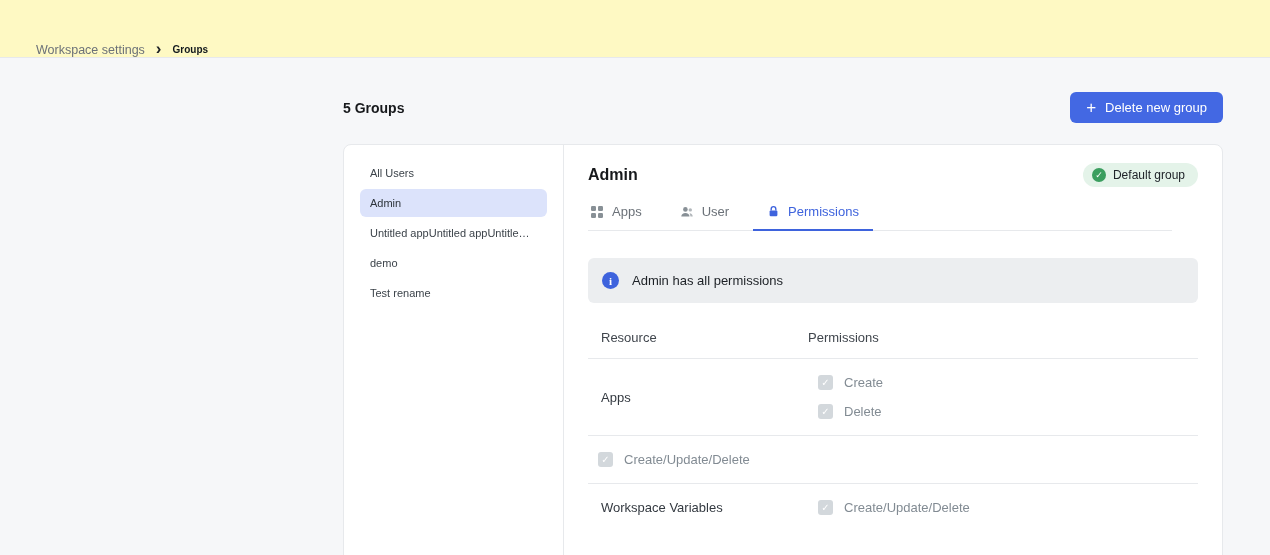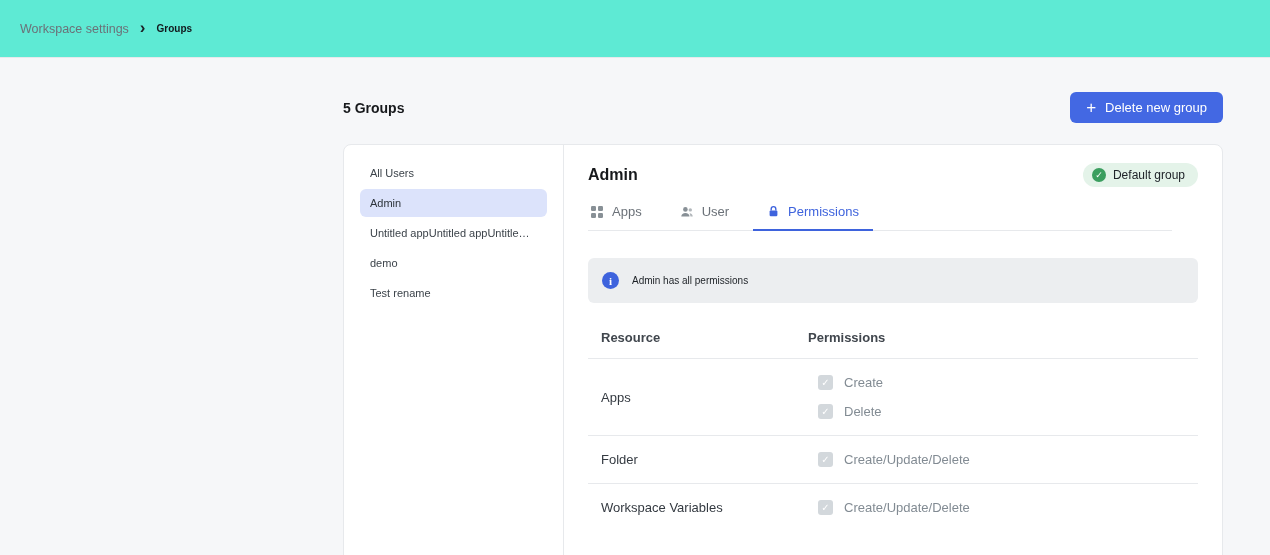--- a/index.html
+++ b/index.html
@@ -1,20 +1,20 @@
 <!DOCTYPE html>
 <html><head>
 <meta charset="utf-8">
 <style>
   *{box-sizing:border-box;margin:0;padding:0}
   html,body{width:1270px;height:555px;overflow:hidden}
   body{background:#f6f7f9;font-family:"Liberation Sans",sans-serif;color:#11181c}
 
   
-  .topbar{height:58px;background:#5eead4;border-bottom:1px solid #e7e9ec;display:flex;align-items:center;padding:0 20px}
+  .topbar{height:58px;background:#fef9c3;border-bottom:1px solid #e7e9ec;display:flex;align-items:flex-end;padding:0 36px}
   .breadcrumb{display:flex;align-items:center;gap:11px}
   .crumb-parent{font-size:12.5px;color:#6b7178;cursor:pointer}
   .crumb-chevron{font-size:17px;font-weight:700;color:#1c2025;line-height:1;margin-top:-2px}
   .crumb-current{font-size:10px;font-weight:700;color:#11181c}
 
   
   .page{margin-left:343px;width:880px}
   .page-header{margin-top:34px;display:flex;justify-content:space-between;align-items:center}
   .count{font-size:14px;font-weight:600;color:#17191c}
   .create-btn{display:flex;align-items:center;gap:9px;background:#4368e3;color:#fff;border:none;border-radius:6px;height:31px;padding:0 16px;font-size:13px;font-weight:500;cursor:pointer;font-family:inherit}
@@ -39,25 +39,25 @@
   .tabs{display:flex;gap:34px;margin-top:17px;border-bottom:1px solid #e7e9ec;margin-right:26px}
   .tab{display:flex;align-items:center;gap:8px;font-size:13px;color:#6b7178;padding:0 2px 11px;cursor:pointer;position:relative}
   .tab .tab-icon{display:flex;color:#889096}
   .tab.active{color:#3e63dd;font-weight:500}
   .tab.active .tab-icon{color:#3e63dd}
   .tab.active::after{content:"";position:absolute;left:-12px;right:-12px;bottom:-1px;height:2px;background:#3e63dd}
 
   
   .banner{margin-top:27px;background:#eceef0;border-radius:6px;height:45px;display:flex;align-items:center;padding:0 14px;gap:13px}
   .banner-icon{width:17px;height:17px;border-radius:50%;background:#3e63dd;color:#fff;font-size:11px;font-weight:700;display:flex;align-items:center;justify-content:center;font-family:"Liberation Serif",serif;flex-shrink:0}
-  .banner-text{font-size:10px;color:#1c2025}
+  .banner-text{font-size:13px;color:#1c2025}
 
   
   .perm-table{margin-top:27px}
-  .perm-header{display:grid;grid-template-columns:220px 1fr;padding-bottom:13px;border-bottom:1px solid #e7e9ec;font-size:13px;color:#40464d;font-weight:700}
+  .perm-header{display:grid;grid-template-columns:220px 1fr;padding-bottom:13px;border-bottom:1px solid #e7e9ec;font-size:13px;color:#40464d;font-weight:400}
   .perm-header .hcell-resource{padding-left:13px}
   .perm-row{display:grid;grid-template-columns:220px 1fr;align-items:center;padding:16px 0;border-bottom:1px solid #e7e9ec}
   .perm-row.last{border-bottom:none}
   .resource-name{font-size:13px;color:#343a41;padding-left:13px}
   .perm-list{display:flex;flex-direction:column;gap:14px;padding-left:10px}
   .perm-item{display:flex;align-items:center;gap:11px}
   .checkbox{width:15px;height:15px;border-radius:3px;background:#d3d8dc;color:#fff;font-size:10px;line-height:1;display:flex;align-items:center;justify-content:center;cursor:default;flex-shrink:0}
   .perm-label{font-size:13px;color:#828b93}
 </style>
 </head>
@@ -155,21 +155,20 @@
               <span class="perm-label">Create</span>
             </div>
             <div class="perm-item">
               <span class="checkbox">✓</span>
               <span class="perm-label">Delete</span>
             </div>
           </div>
         </div>
 
         <div class="perm-row">
-          <span class="resource-name">Folder</span>
           <div class="perm-list">
             <div class="perm-item">
               <span class="checkbox">✓</span>
               <span class="perm-label">Create/Update/Delete</span>
             </div>
           </div>
         </div>
 
         <div class="perm-row last">
           <span class="resource-name">Workspace Variables</span>

